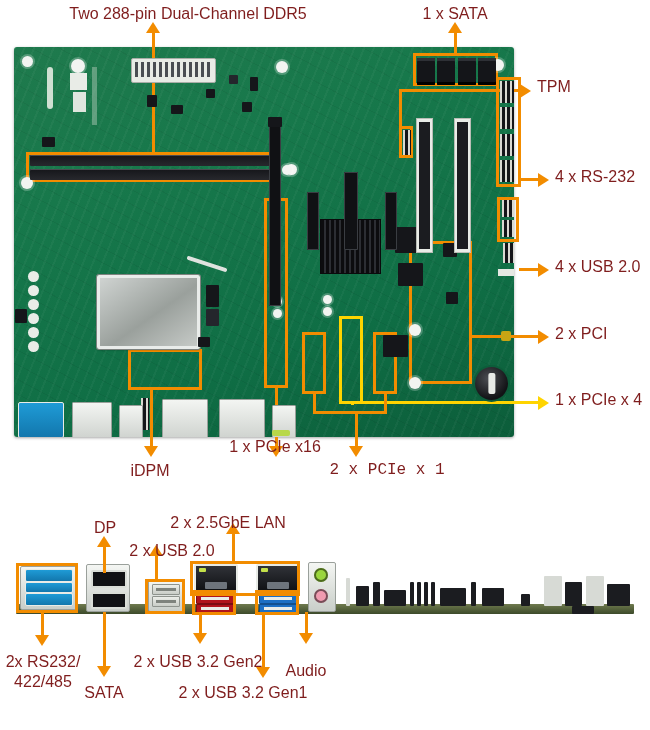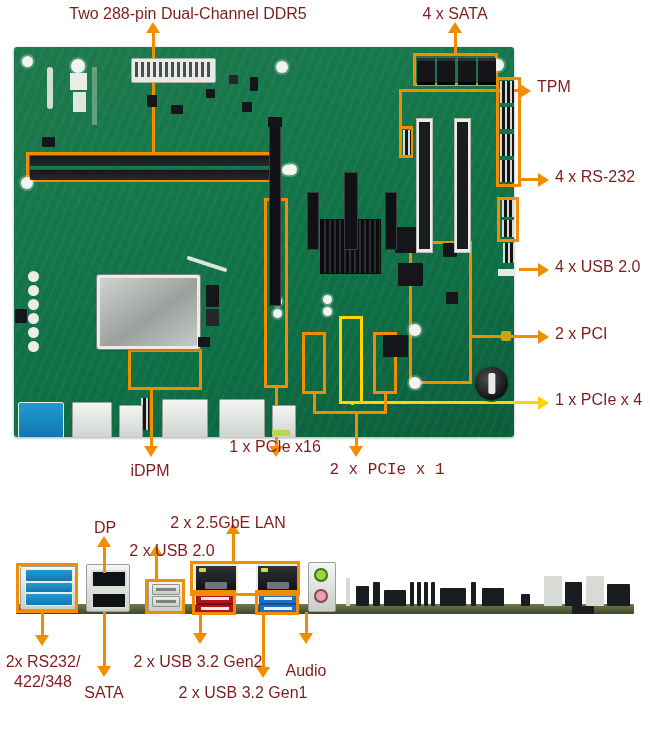--- a/index.html
+++ b/index.html
@@ -225,21 +225,21 @@
 <div class="ln vl" style="left:275px;top:386px;height:63px;"></div>
 <div class="arw down" style="left:269px;top:446px;"></div>
 
 <div class="ln vl" style="left:313px;top:392px;height:22px;"></div>
 <div class="ln vl" style="left:384px;top:392px;height:22px;"></div>
 <div class="ln hl" style="left:313px;top:411px;width:74px;"></div>
 <div class="ln vl" style="left:355px;top:411px;height:38px;"></div>
 <div class="arw down" style="left:349px;top:446px;"></div>
 
 <div class="lbl c" style="left:188px;top:5px;">Two 288-pin Dual-Channel DDR5</div>
-<div class="lbl c" style="left:455px;top:5px;">4 x SATA</div>
+<div class="lbl c" style="left:455px;top:5px;">1 x SATA</div>
 <div class="lbl l" style="left:537px;top:78px;">TPM</div>
 <div class="lbl l" style="left:555px;top:168px;">4 x RS-232</div>
 <div class="lbl l" style="left:555px;top:258px;">4 x USB 2.0</div>
 <div class="lbl l" style="left:555px;top:325px;">2 x PCI</div>
 <div class="lbl l" style="left:555px;top:391px;">1 x PCIe x 4</div>
 <div class="lbl c" style="left:150px;top:462px;">iDPM</div>
 <div class="lbl c" style="left:275px;top:438px;">1 x PCIe x16</div>
 <div class="lbl c" style="left:387px;top:462px;font-family:Liberation Mono, monospace;">2 x PCIe x 1</div>
 
 <div id="io">
@@ -317,17 +317,17 @@
 <div class="ln vl" style="left:262px;top:614px;height:56px;"></div>
 <div class="arw down" style="left:256px;top:667px;"></div>
 
 <div class="ln vl" style="left:305px;top:612px;height:24px;"></div>
 <div class="arw down" style="left:299px;top:633px;"></div>
 
 <div class="lbl c" style="left:105px;top:519px;">DP</div>
 <div class="lbl c" style="left:228px;top:514px;">2 x 2.5GbE LAN</div>
 <div class="lbl c" style="left:172px;top:542px;">2 x USB 2.0</div>
 <div class="lbl c" style="left:43px;top:653px;">2x RS232/</div>
-<div class="lbl c" style="left:43px;top:673px;">422/348</div>
+<div class="lbl c" style="left:43px;top:673px;">422/485</div>
 <div class="lbl c" style="left:198px;top:653px;text-align:right;">2 x USB 3.2 Gen2</div>
 <div class="lbl c" style="left:306px;top:662px;">Audio</div>
 <div class="lbl c" style="left:104px;top:684px;">SATA</div>
 <div class="lbl c" style="left:243px;top:684px;">2 x USB 3.2 Gen1</div>
 
 </body></html>

